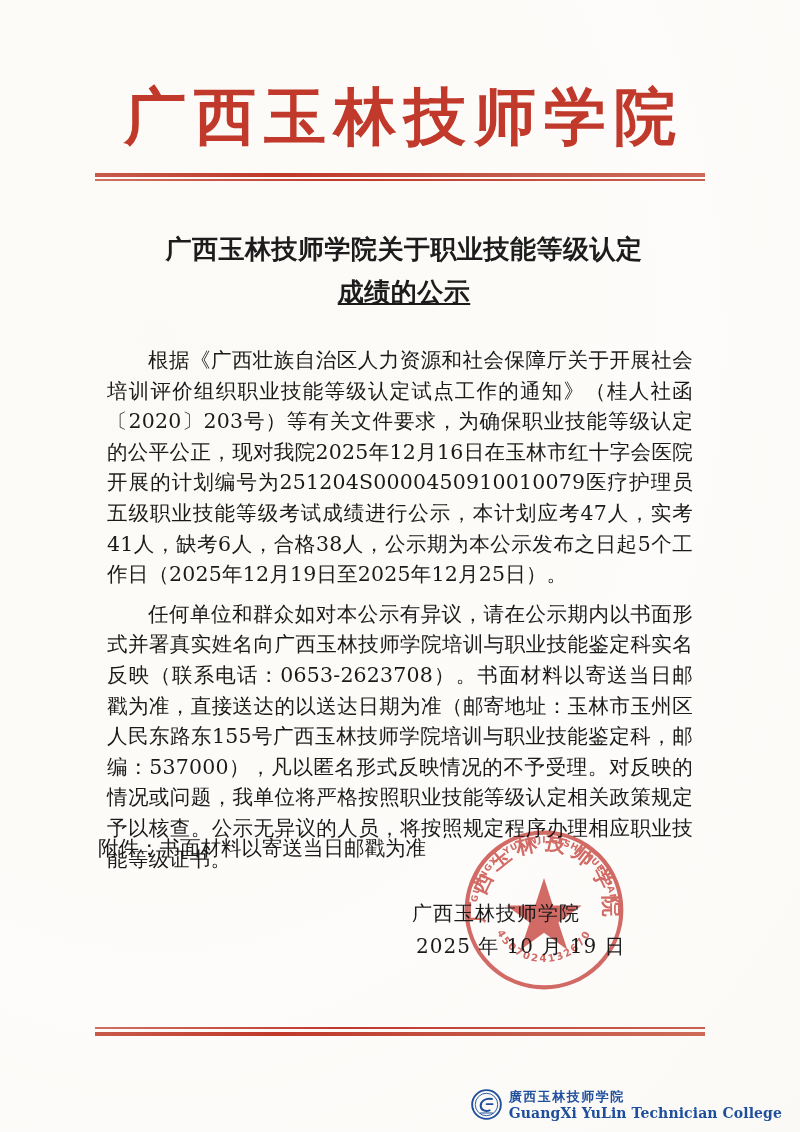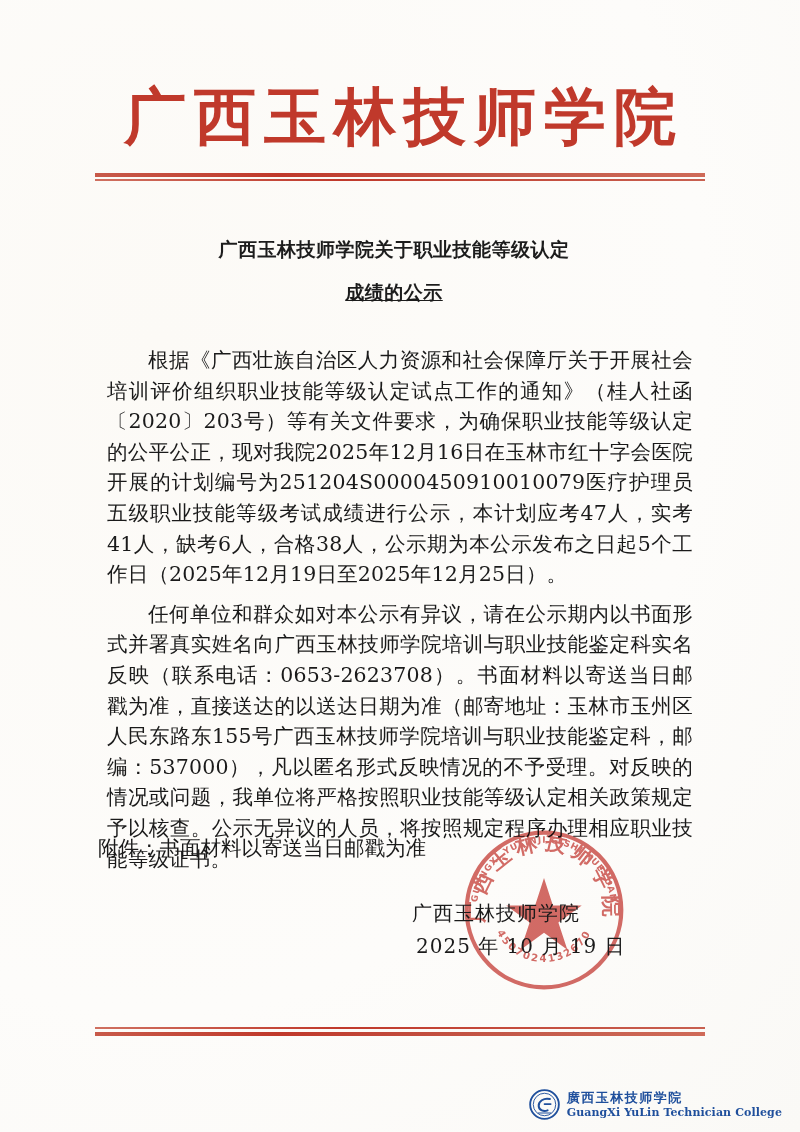--- a/index.html
+++ b/index.html
@@ -71,25 +71,25 @@
   .rule-bottom .gap { height: 3px; }
   .rule-bottom .bar-thick {
     height: 4px;
     background: linear-gradient(to right, #c85a4a, #c0392b 30%, #c45b4b 70%, #cf6a58);
   }
 
   
   .doc-title {
     position: absolute;
     top: 228px;
-    left: 94px;
+    left: 104px;
     width: 600px;
     text-align: center;
     font-family: "DejaVu Sans", "Liberation Sans", sans-serif;
-    font-size: 19px;
+    font-size: 26px;
     font-weight: 700;
     line-height: 43px;
     color: #1c1c1c;
     letter-spacing: 0.5px;
   }
   .doc-title .line2 { display: block; text-decoration: underline; }
 
   
   .body-text {
     position: absolute;
@@ -164,21 +164,21 @@
     font-family: "DejaVu Serif", "Liberation Serif", serif;
     font-size: 13px;
     font-weight: 700;
     color: #1f4f9c;
     letter-spacing: 1.5px;
     white-space: nowrap;
     display: block;
   }
   .footer-en {
     font-family: "DejaVu Serif", "Liberation Serif", serif;
-    font-size: 11px;
+    font-size: 14px;
     font-weight: 700;
     color: #1f4f9c;
     letter-spacing: 0.1px;
     white-space: nowrap;
     display: block;
     margin-top: 3px;
   }
 </style>
 </head>
 <body>

